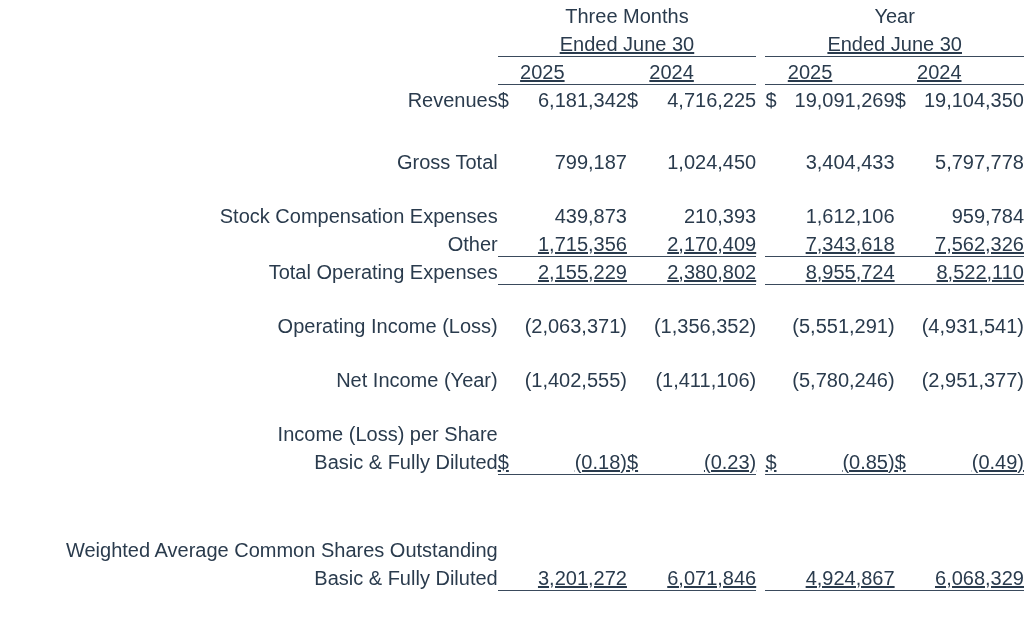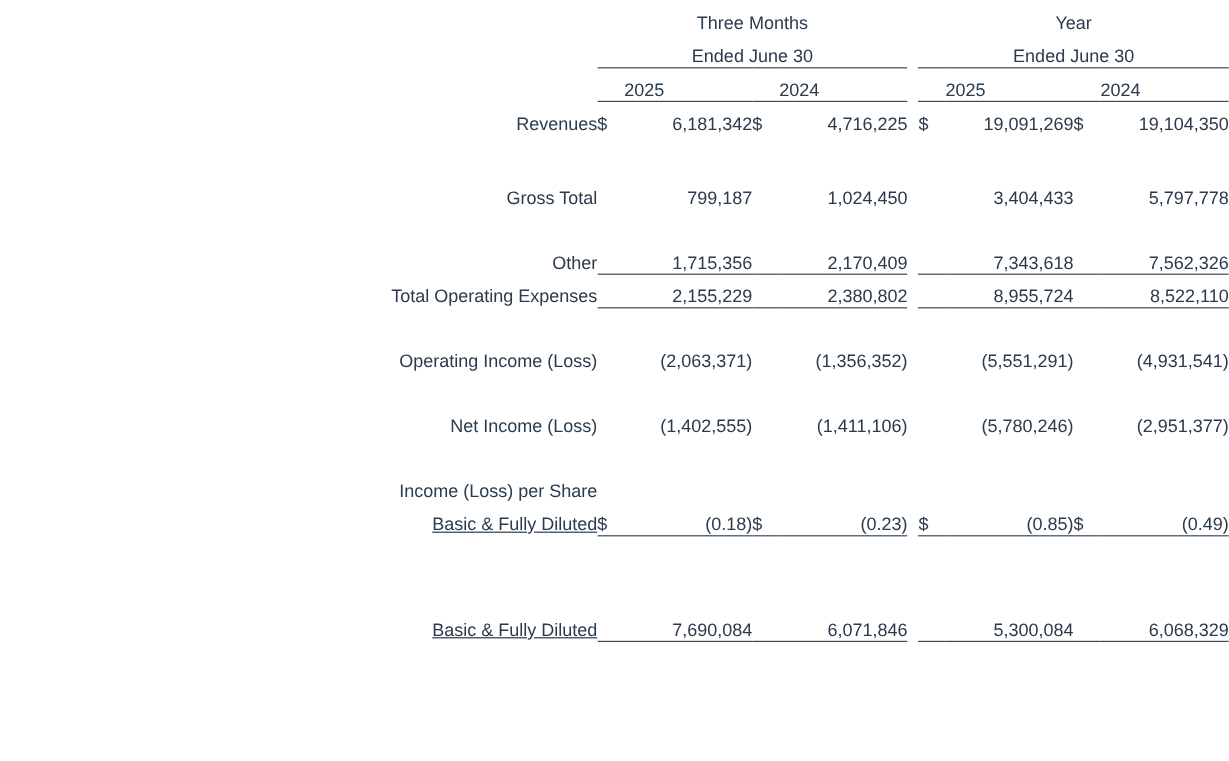--- a/index.html
+++ b/index.html
@@ -18,61 +18,61 @@
     position: relative;
     width: 1024px;
     height: 634px;
     box-sizing: border-box;
     padding: 0;
   }
   table.fin {
     border-collapse: collapse;
     width: 1024px;
     table-layout: fixed;
-    font-size: 15px;
+    font-size: 20px;
     color: #2a3b4d;
   }
   table.fin td, table.fin th {
     padding: 0;
     vertical-align: bottom;
     font-weight: normal;
   }
   
   col.c-label { width: 489px; }
   col.c-cur   { width: 22px; }
   col.c-num   { width: 105px; }
   col.c-gap   { width: 9px; }
 
   .label {
     text-align: right;
     padding-left: 34px;
     white-space: nowrap;
   }
   .label.indent {
     padding-left: 46px;
-    text-decoration: underline;
   }
   .num {
     text-align: right;
     padding-right: 5px;
     white-space: nowrap;
     font-variant-numeric: tabular-nums;
     margin-top: 44px;
   }
   .cur {
     text-align: left;
     padding-left: 3px;
     white-space: nowrap;
   }
   tr.row-h { height: 28px; }
   tr.row-d { height: 28px; }
   tr.spacer-md { height: 26px; }
   tr.spacer-lg { height: 34px; }
   .underline-cells {
     border-bottom: 1px solid #3a4a5c;
+    text-decoration: underline;
   }
   .hdr-group {
     text-align: center;
     white-space: nowrap;
   }
   .hdr-year {
     white-space: nowrap;
   }
   .pad-bot-2 { padding-bottom: 3px; }
 </style>
@@ -149,20 +149,32 @@
         <td class="cur"></td>
         <td class="num">3,404,433</td>
         <td class="cur"></td>
         <td class="num">5,797,778</td>
       </tr>
 
       <tr class="spacer-md">
           <td colspan="10"></td>
         </tr>
 
+      <tr class="row-d">
+        <td class="label">Stock Compensation Expenses</td>
+        <td class="cur"></td>
+        <td class="num">439,873</td>
+        <td class="cur"></td>
+        <td class="num">210,393</td>
+        <td></td>
+        <td class="cur"></td>
+        <td class="num">1,612,106</td>
+        <td class="cur"></td>
+        <td class="num">959,784</td>
+      </tr>
 
       <tr class="row-d">
         <td class="label">Other</td>
         <td class="cur underline-cells"></td>
         <td class="num underline-cells">1,715,356</td>
         <td class="cur underline-cells"></td>
         <td class="num underline-cells">2,170,409</td>
         <td></td>
         <td class="cur underline-cells"></td>
         <td class="num underline-cells">7,343,618</td>
@@ -198,21 +210,21 @@
         <td class="num">(5,551,291)</td>
         <td class="cur"></td>
         <td class="num">(4,931,541)</td>
       </tr>
 
       <tr class="spacer-md">
           <td colspan="10"></td>
         </tr>
 
       <tr class="row-d">
-        <td class="label">Net Income (Loss)</td>
+        <td class="label">Net Income (Year)</td>
         <td class="cur"></td>
         <td class="num">(1,402,555)</td>
         <td class="cur"></td>
         <td class="num">(1,411,106)</td>
         <td></td>
         <td class="cur"></td>
         <td class="num">(5,780,246)</td>
         <td class="cur"></td>
         <td class="num">(2,951,377)</td>
       </tr>
@@ -247,29 +259,41 @@
         <td class="num underline-cells">(0.49)</td>
       </tr>
 
       <tr class="spacer-lg">
           <td colspan="10"></td>
         </tr>
       <tr class="spacer-md">
           <td colspan="10"></td>
         </tr>
 
+      <tr class="row-d">
+        <td class="label">Weighted Average Common Shares Outstanding</td>
+        <td class="cur"></td>
+        <td class="num"></td>
+        <td class="cur"></td>
+        <td class="num"></td>
+        <td></td>
+        <td class="cur"></td>
+        <td class="num"></td>
+        <td class="cur"></td>
+        <td class="num"></td>
+      </tr>
 
       <tr class="row-d">
         <td class="label indent">Basic &amp; Fully Diluted</td>
         <td class="cur underline-cells"></td>
-        <td class="num underline-cells">7,690,084</td>
+        <td class="num underline-cells">3,201,272</td>
         <td class="cur underline-cells"></td>
         <td class="num underline-cells">6,071,846</td>
         <td></td>
         <td class="cur underline-cells"></td>
-        <td class="num underline-cells">5,300,084</td>
+        <td class="num underline-cells">4,924,867</td>
         <td class="cur underline-cells"></td>
         <td class="num underline-cells">6,068,329</td>
       </tr>
 
     </tbody>
   </table>
 </div>
 
 </body></html>

